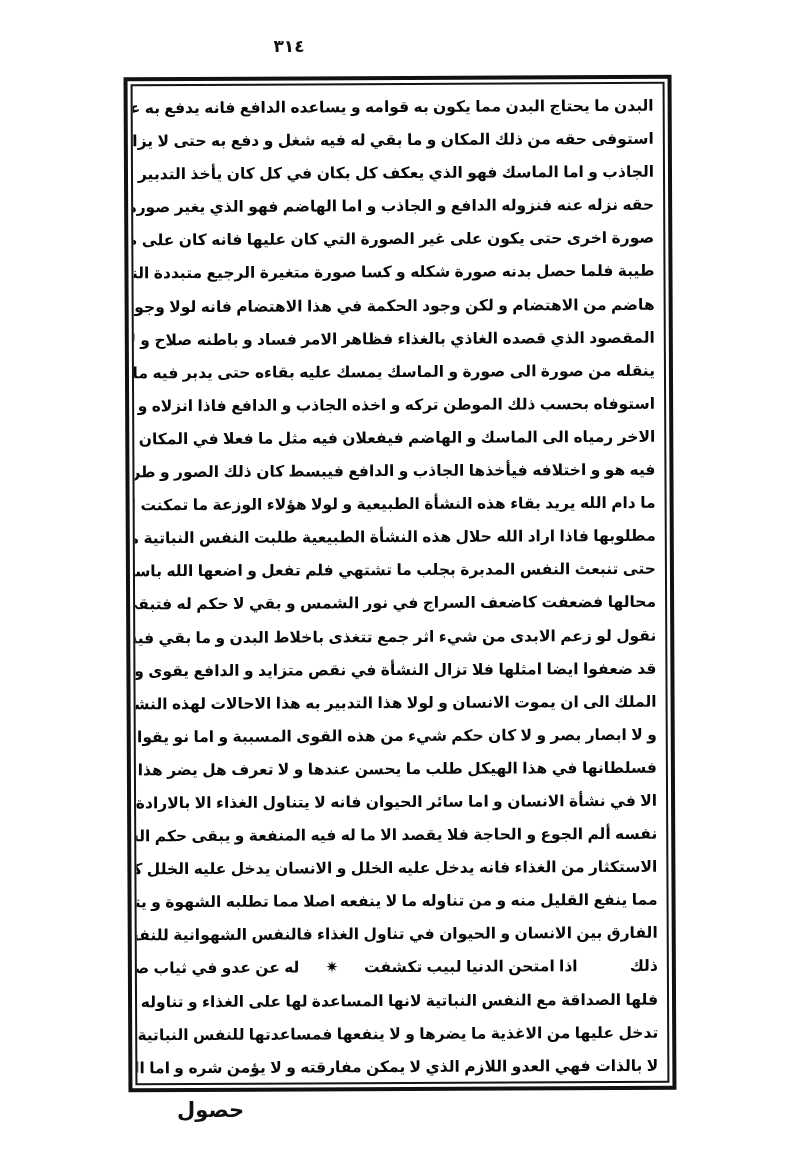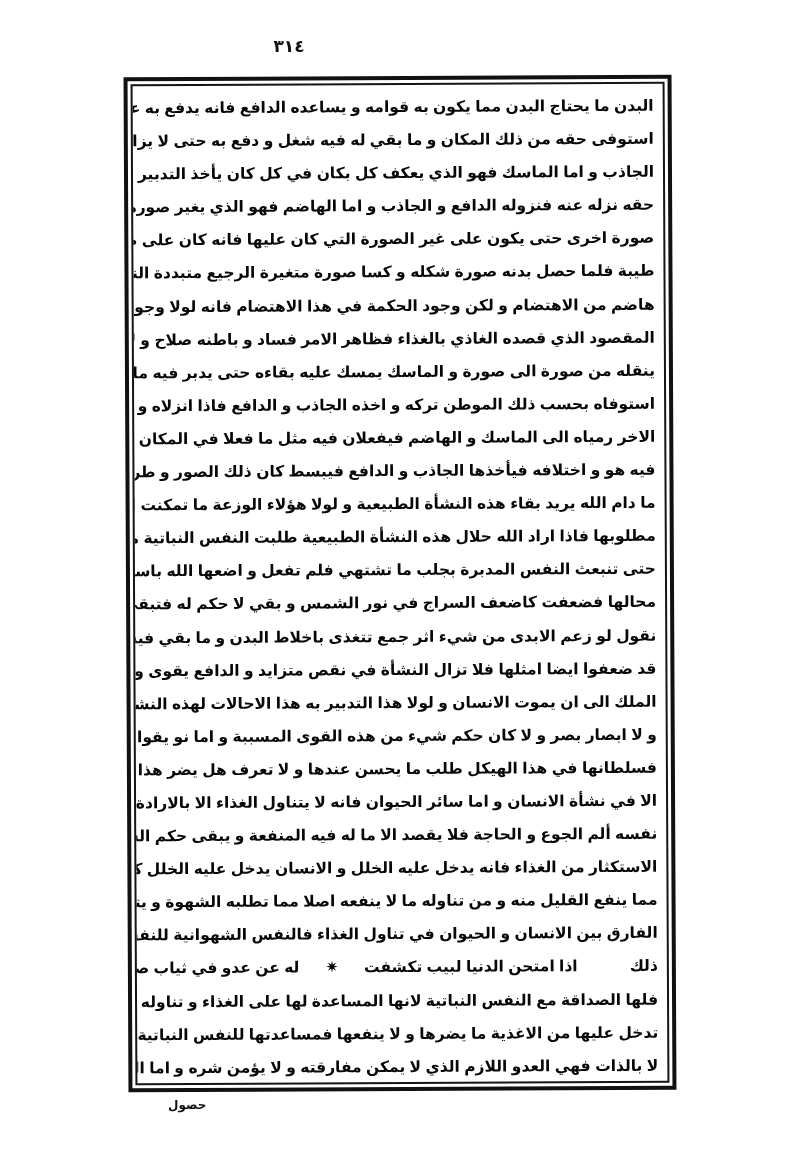--- a/index.html
+++ b/index.html
@@ -113,25 +113,25 @@
   }
   .verse-leadin {
     display: inline-block;
     padding-left: 52px;
     text-align: center;
   }
 
   
   #catchword {
     position: absolute;
-    left: 168px;
+    left: 177px;
     top: 1098px;
     direction: rtl;
     font-family: "DejaVu Sans", sans-serif;
-    font-size: 12px;
+    font-size: 21px;
     font-weight: bold;
     color: #101010;
     letter-spacing: -0.5px;
   }
 </style>
 </head>
 <body>
 
 <div id="scan-page">
 

